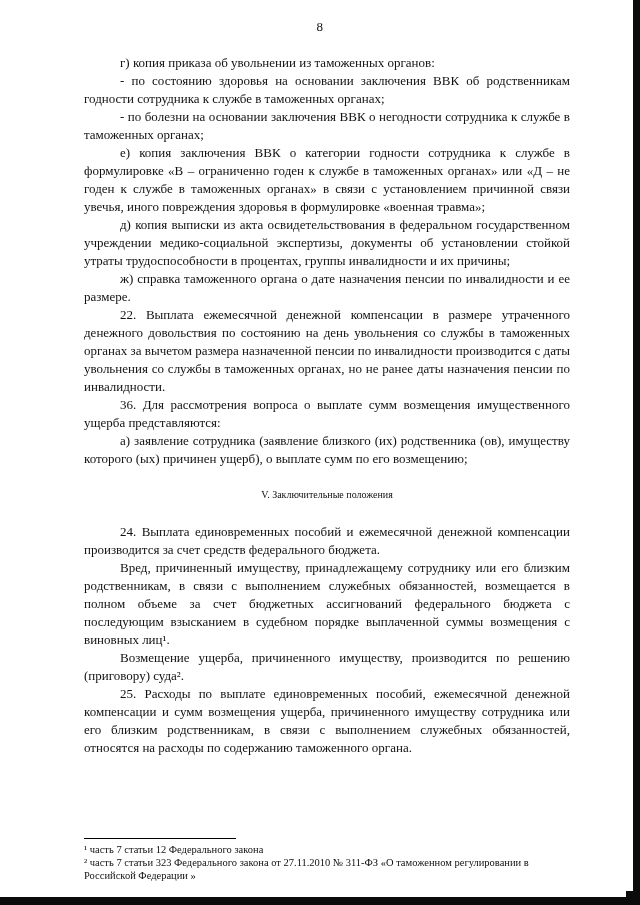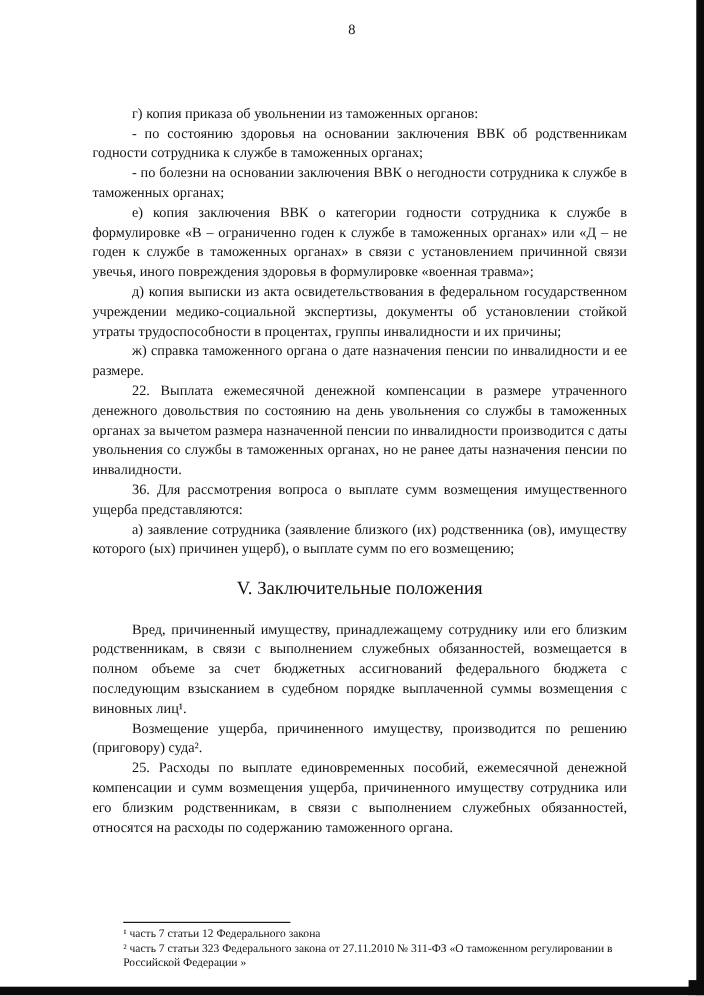--- a/index.html
+++ b/index.html
@@ -24,42 +24,40 @@
     letter-spacing: 0.5px;
   }
   .content {
     position: absolute;
     top: 54px;
     left: 84px;
     right: 70px;
     font-size: 13px;
     line-height: 18px;
     text-align: justify;
-    margin-top: 40px;
   }
   .para {
     margin: 0;
     text-indent: 36px;
   }
   .heading {
     margin: 18px 0 19px 0;
-    font-size: 17px;
+    font-size: 10px;
     font-weight: normal;
     text-align: center;
     text-indent: 0;
   }
   .footnotes {
     position: absolute;
     left: 84px;
     right: 68px;
     top: 838px;
     font-size: 10.5px;
     line-height: 13px;
     text-align: left;
-    margin-left: 28px;
   }
   .footnote-rule {
     width: 152px;
     border-top: 1px solid #000000;
     margin-bottom: 4px;
   }
   .footnote {
     margin: 0;
   }
   .scan-edge-right {
@@ -100,20 +98,21 @@
     <p class="para">- по болезни на основании заключения ВВК о негодности сотрудника к службе в таможенных органах;</p>
     <p class="para">е) копия заключения ВВК о категории годности сотрудника к службе в формулировке «В – ограниченно годен к службе в таможенных органах» или «Д – не годен к службе в таможенных органах» в связи с установлением причинной связи увечья, иного повреждения здоровья в формулировке «военная травма»;</p>
     <p class="para">д) копия выписки из акта освидетельствования в федеральном государственном учреждении медико-социальной экспертизы, документы об установлении стойкой утраты трудоспособности в процентах, группы инвалидности и их причины;</p>
     <p class="para">ж) справка таможенного органа о дате назначения пенсии по инвалидности и ее размере.</p>
     <p class="para">22. Выплата ежемесячной денежной компенсации в размере утраченного денежного довольствия по состоянию на день увольнения со службы в таможенных органах за вычетом размера назначенной пенсии по инвалидности производится с даты увольнения со службы в таможенных органах, но не ранее даты назначения пенсии по инвалидности.</p>
     <p class="para">36. Для рассмотрения вопроса о выплате сумм  возмещения имущественного ущерба представляются:</p>
     <p class="para">а) заявление сотрудника (заявление близкого (их) родственника (ов), имуществу которого (ых) причинен ущерб), о выплате сумм по его возмещению;</p>
 
     <p class="heading">V. Заключительные положения</p>
 
+    <p class="para">24. Выплата единовременных пособий и ежемесячной денежной компенсации производится за счет средств федерального бюджета.</p>
     <p class="para">Вред, причиненный имуществу, принадлежащему сотруднику или его близким родственникам, в связи с выполнением служебных обязанностей, возмещается в полном объеме за счет бюджетных ассигнований федерального бюджета с последующим взысканием в судебном порядке выплаченной суммы возмещения с виновных лиц¹.</p>
     <p class="para">Возмещение ущерба, причиненного имуществу, производится по решению (приговору) суда².</p>
     <p class="para">25. Расходы по выплате единовременных пособий, ежемесячной денежной компенсации и сумм возмещения ущерба, причиненного имуществу сотрудника или его близким родственникам, в связи с выполнением служебных обязанностей, относятся на расходы по содержанию таможенного органа.</p>
   </div>
 
   <div class="footnotes">
     <div class="footnote-rule"></div>
     <p class="footnote">¹ часть 7 статьи 12 Федерального закона</p>
     <p class="footnote">² часть 7 статьи 323 Федерального закона от 27.11.2010 № 311-ФЗ «О таможенном регулировании в Российской Федерации »</p>
   </div>

